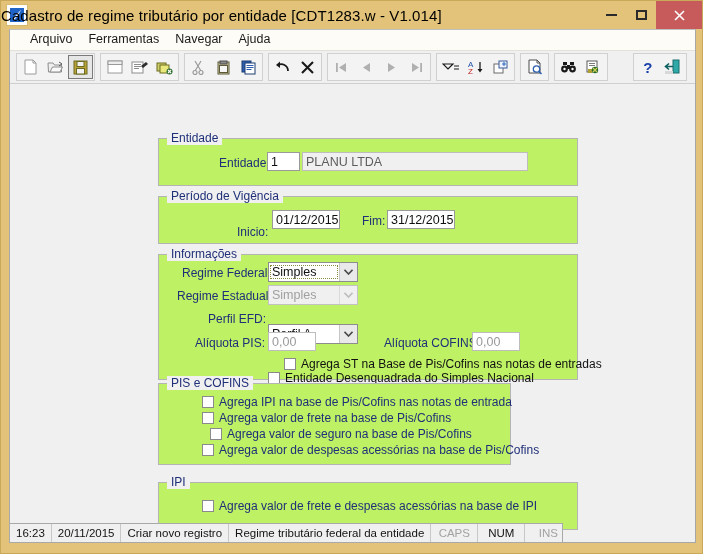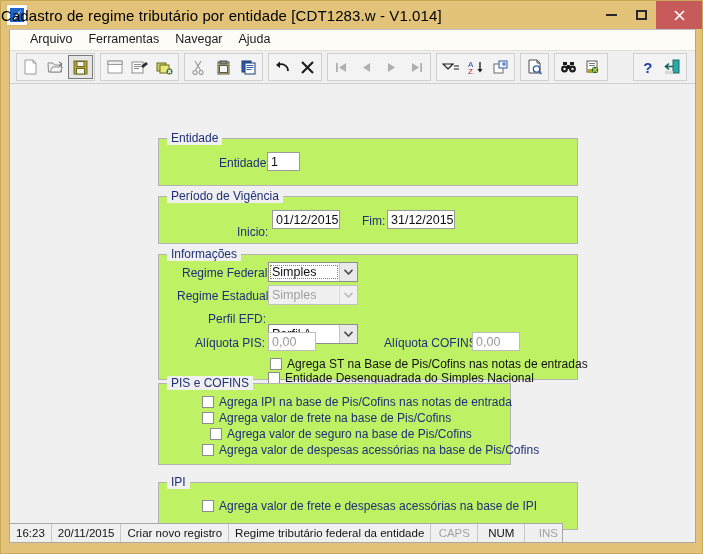--- a/index.html
+++ b/index.html
@@ -496,20 +496,21 @@
         </div>
       </div>
     </div>
 
     <div id="form">
 
       <div class="groupbox" style="left:148px; top:54px; width:420px; height:48px;">
         <span class="gb-legend">Entidade</span>
         <span class="lbl" style="left:60px; top:17px;">Entidade:</span>
         <div class="txtbox" style="left:108px; top:13px; width:33px;">1</div>
+        <div class="txtbox readonly" style="left:143px; top:13px; width:226px;">PLANU LTDA</div>
       </div>
 
       <div class="groupbox" style="left:148px; top:112px; width:420px; height:48px;">
         <span class="gb-legend">Período de Vigência</span>
         <span class="lbl" style="left:78px; top:28px;">Inicio:</span>
         <div class="txtbox" style="left:113px; top:13px; width:68px;">01/12/2015</div>
         <span class="lbl" style="left:203px; top:17px;">Fim:</span>
         <div class="txtbox" style="left:228px; top:13px; width:68px;">31/12/2015</div>
       </div>
 
@@ -545,21 +546,21 @@
               </svg>
           </span>
         </div>
 
         <span class="lbl" style="left:36px; top:81px;">Alíquota PIS:</span>
         <div class="txtbox dim" style="left:109px; top:77px; width:48px;">0,00</div>
 
         <span class="lbl" style="left:225px; top:81px;">Alíquota COFINS:</span>
         <div class="txtbox dim" style="left:313px; top:77px; width:48px;">0,00</div>
 
-        <div class="cbrow" style="left:111px; top:102px;">
+        <div class="cbrow" style="left:125px; top:102px;">
           <span class="cbox"></span>
           <span class="cblabel dark">Agrega ST na Base de Pis/Cofins nas notas de entradas</span>
         </div>
         <div class="cbrow" style="left:109px; top:116px;">
           <span class="cbox"></span>
           <span class="cblabel dark">Entidade Desenquadrada do Simples Nacional</span>
         </div>
       </div>
 
       <div class="groupbox" style="left:148px; top:299px; width:353px; height:82px;">

